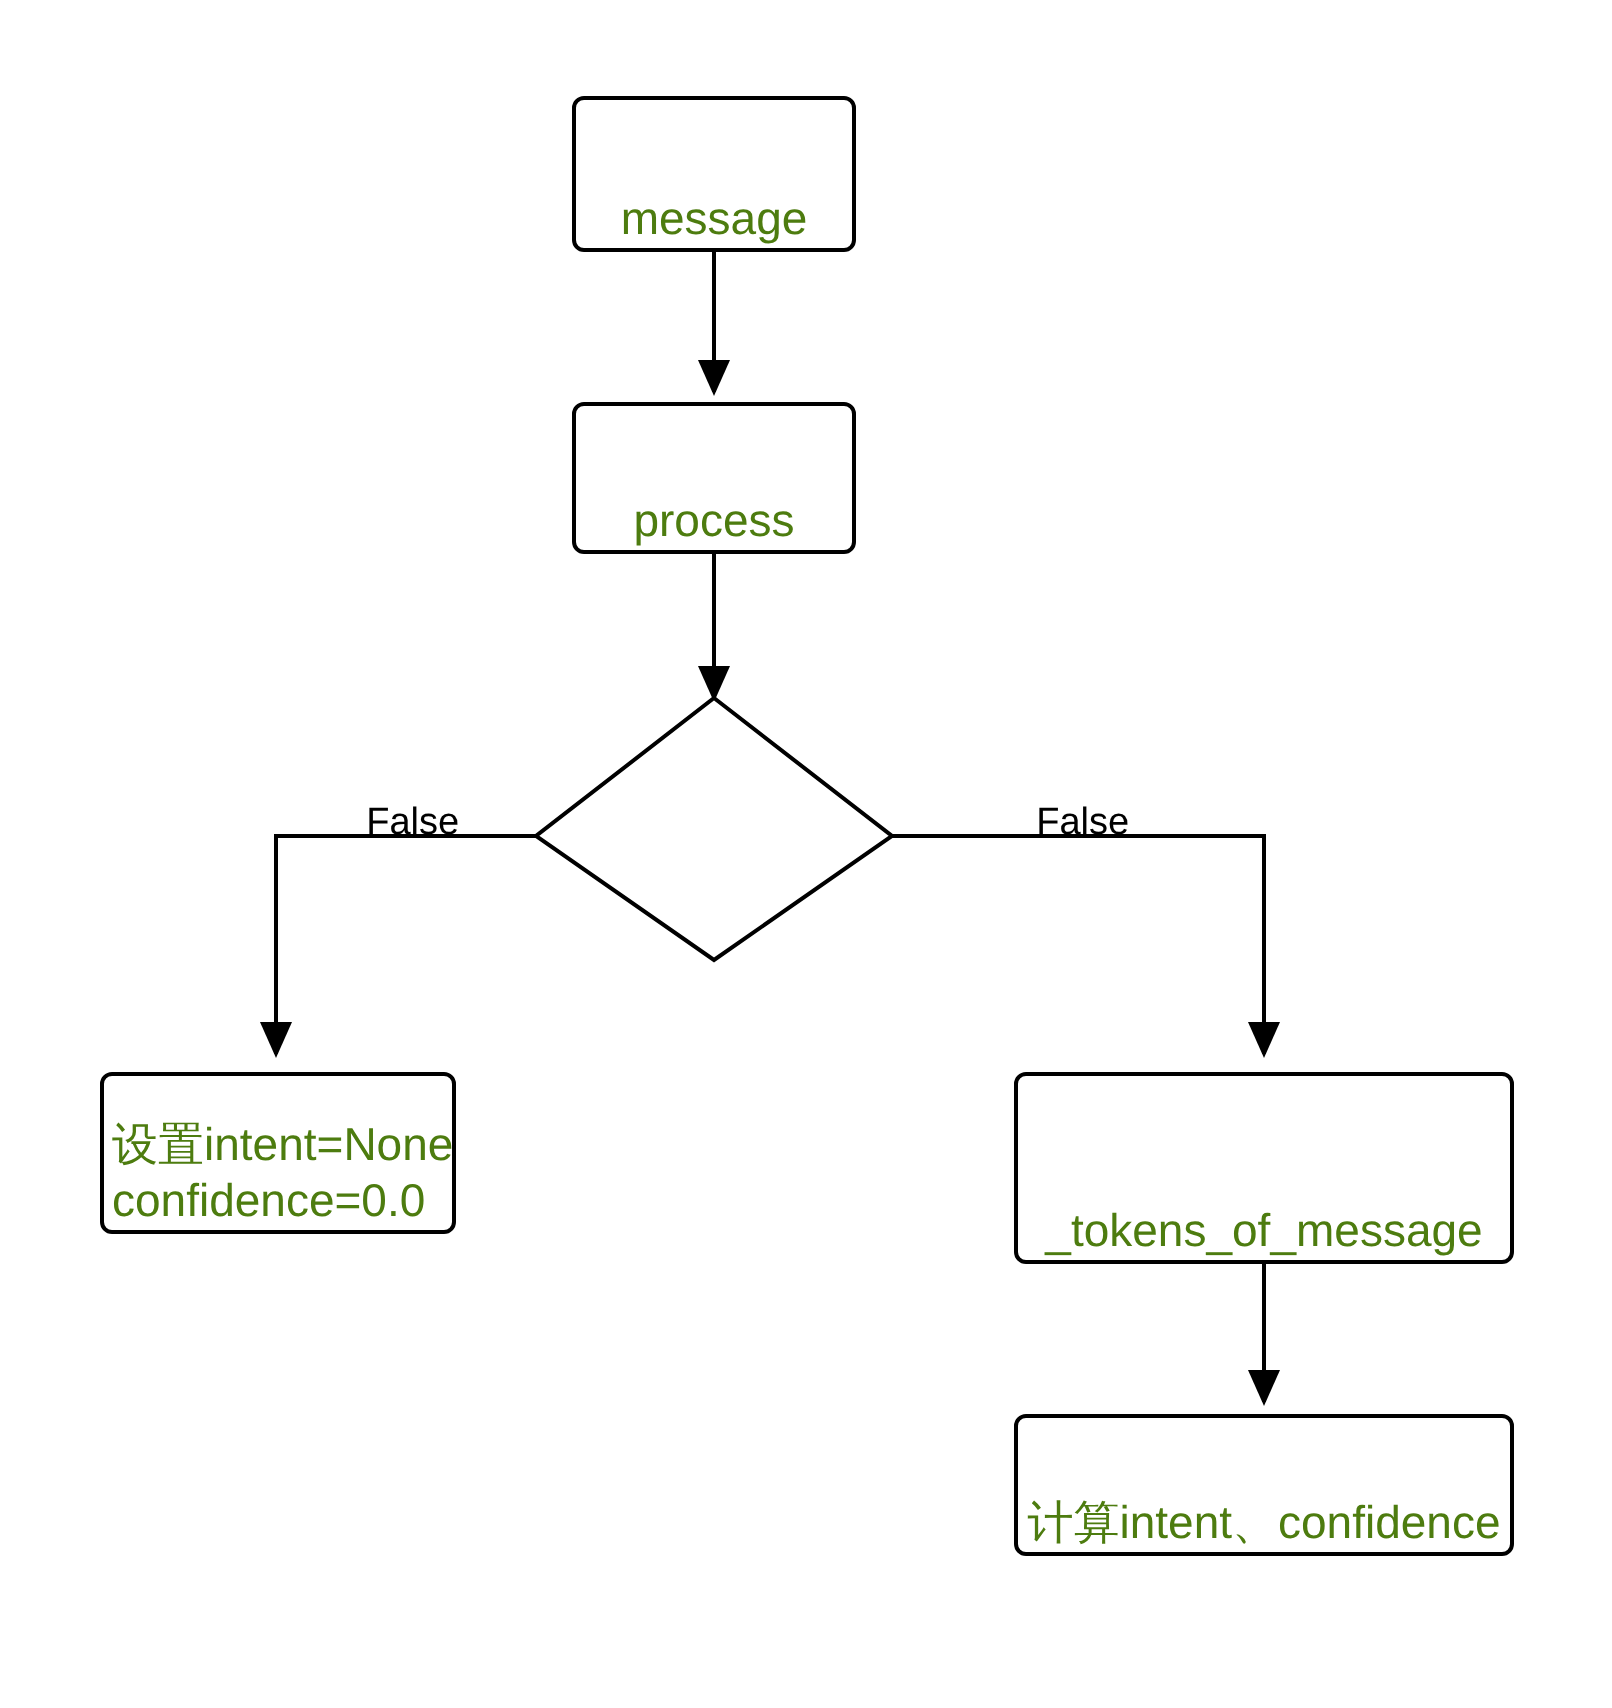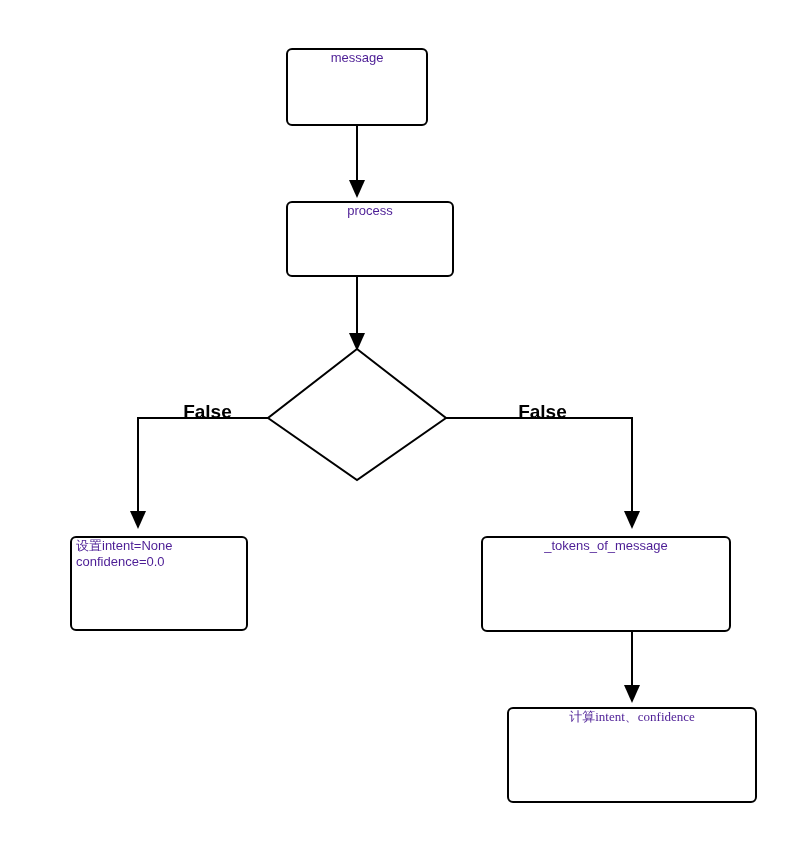--- a/index.html
+++ b/index.html
@@ -22,44 +22,43 @@
     position: absolute;
     left: 0;
     top: 0;
     width: 806px;
     height: 854px;
   }
   .node {
     position: absolute;
     box-sizing: border-box;
     display: flex;
-    align-items: flex-start;
+    align-items: flex-end;
     justify-content: center;
     text-align: center;
-    color: #4c1d95;
-    font-size: 13px;
+    color: #4d7c0f;
+    font-size: 23px;
     line-height: 1.25;
     white-space: pre;
   }
   .node-box {
     border: 2px solid #000000;
     border-radius: 6px;
     background: #ffffff;
   }
   .node-diamond {
     background: transparent;
     border: none;
   }
   .edge-label {
     position: absolute;
     color: #000000;
     font-size: 19px;
     white-space: pre;
     background: transparent;
-    font-weight: bold;
   }
 </style>
 </head>
 <body>
 
 <div id="diagram">
 
   <svg class="svg-layer" viewBox="0 0 806 854" xmlns="http://www.w3.org/2000/svg">
     <defs>
       <marker id="arrow" markerWidth="10" markerHeight="10" refX="8" refY="4" orient="auto" markerUnits="strokeWidth">
@@ -77,35 +76,35 @@
 
     <line x1="632" y1="632" x2="632" y2="701" stroke="#000000" stroke-width="2" marker-end="url(#arrow)"></line>
 
     <polygon points="357,349 446,418 357,480 268,418" fill="#ffffff" stroke="#000000" stroke-width="2"></polygon>
   </svg>
 
   <div class="node node-box" style="left:286px; top:48px; width:142px; height:78px;">
     <span>message</span>
   </div>
 
-  <div class="node node-box" style="left:286px; top:201px; width:168px; height:76px;">
+  <div class="node node-box" style="left:286px; top:201px; width:142px; height:76px;">
     <span>process</span>
   </div>
 
 
-  <div class="node node-box" style="left:50px; top:536px; width:178px; height:95px; justify-content:flex-start; text-align:left; padding-left:4px;margin-left:20px;">
+  <div class="node node-box" style="left:50px; top:536px; width:178px; height:81px; justify-content:flex-start; text-align:left; padding-left:4px;">
     <span>设置intent=None
 confidence=0.0</span>
   </div>
 
-  <div class="node node-box" style="left:481px; top:536px; width:250px; height:96px;">
+  <div class="node node-box" style="left:507px; top:536px; width:250px; height:96px;">
     <span>_tokens_of_message</span>
   </div>
 
-  <div class="node node-box" style="left:507px; top:707px; width:250px; height:96px;font-family:Liberation Serif, serif;">
+  <div class="node node-box" style="left:507px; top:707px; width:250px; height:71px;">
     <span>计算intent、confidence</span>
   </div>
 
   <div class="edge-label" style="left:162px; top:379px;">
     <span>False</span>
   </div>
 
   <div class="edge-label" style="left:497px; top:379px;">
     <span>False</span>
   </div>

